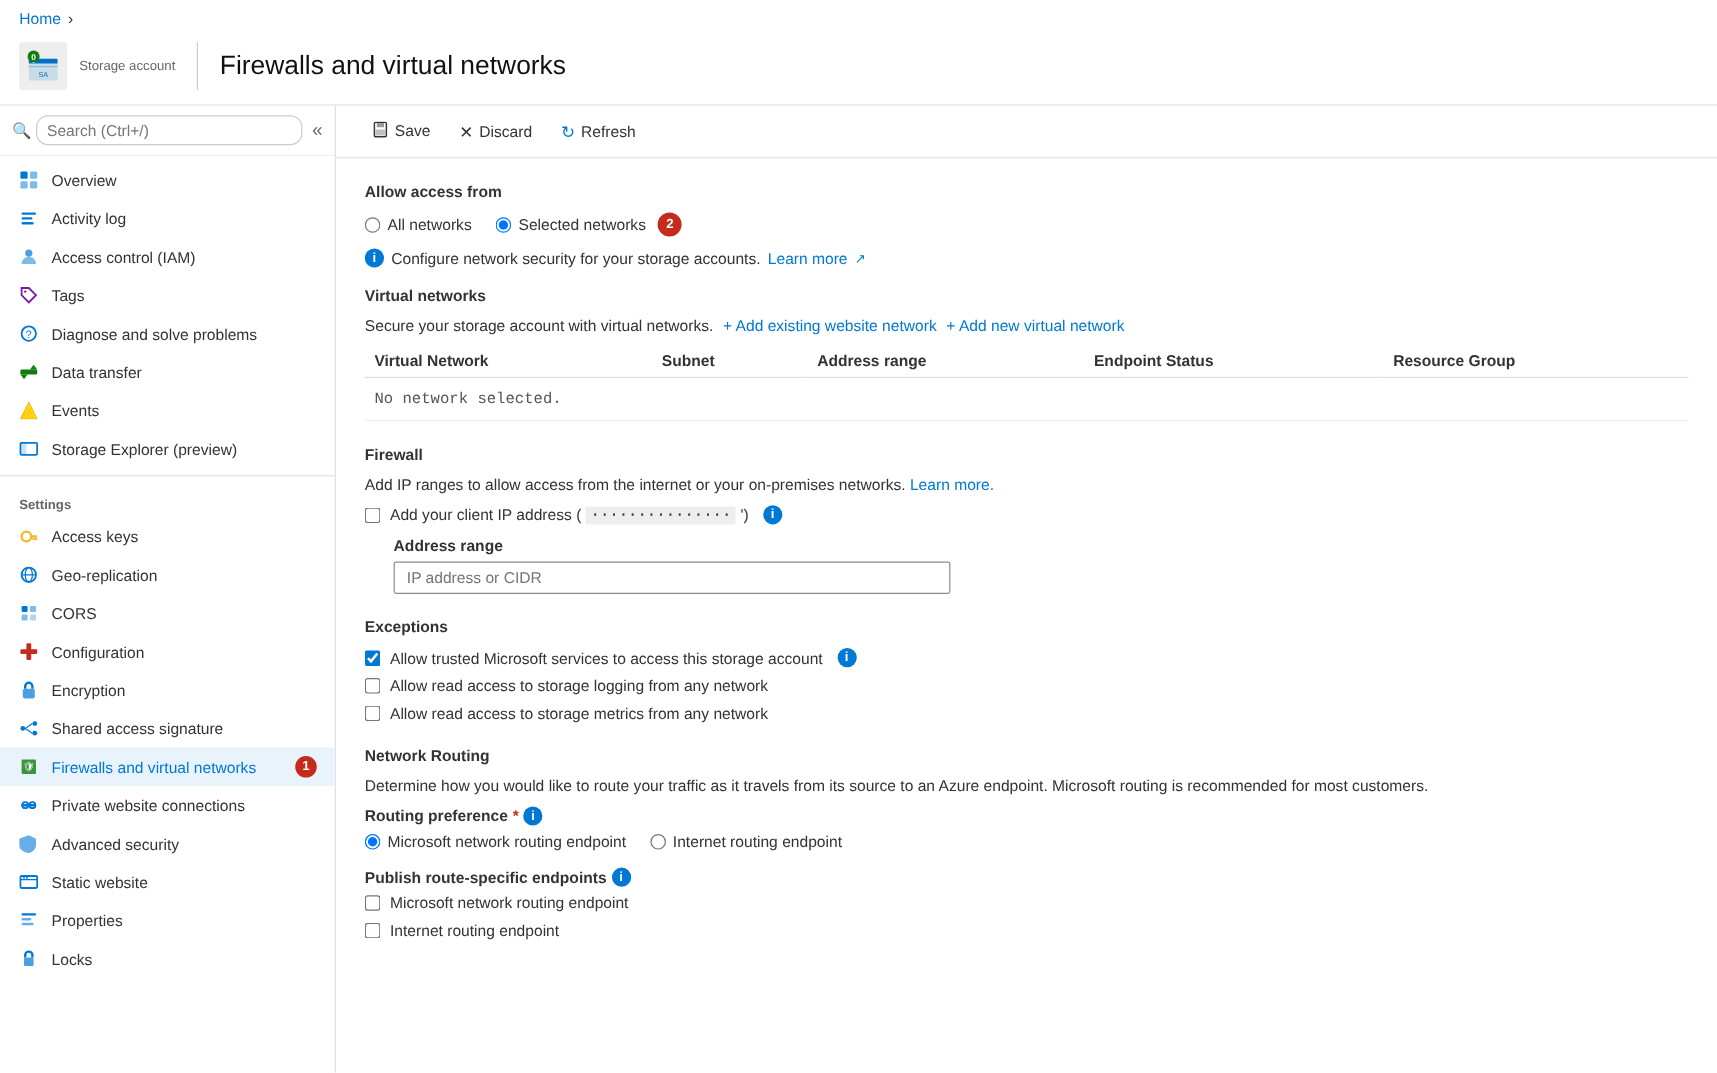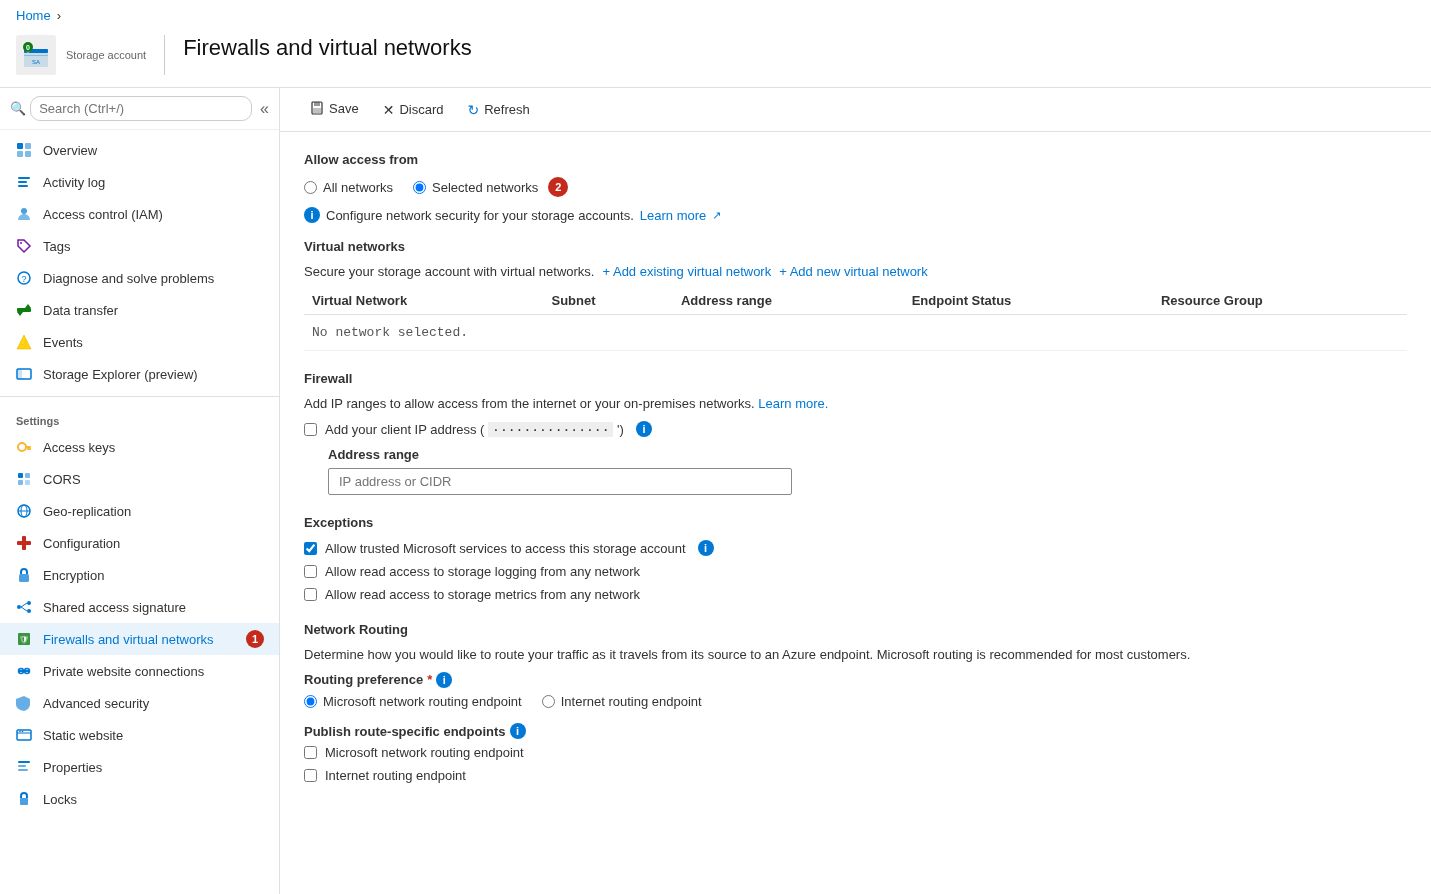--- a/index.html
+++ b/index.html
@@ -4,21 +4,21 @@
   <style>
     * { box-sizing: border-box; margin: 0; padding: 0; }
     body { font-family: 'Segoe UI', sans-serif; font-size: 13px; color: #333; background: #fff; display: flex; flex-direction: column; height: 100vh; overflow: hidden; }
 
     
     .breadcrumb { display: flex; align-items: center; padding: 8px 16px; font-size: 13px; color: #0078d4; gap: 6px; }
     .breadcrumb span { color: #333; }
     .breadcrumb a { color: #0078d4; text-decoration: none; }
 
     
-    .page-header { display: flex; padding: 4px 4px 12px 16px; gap: 12px; border-bottom: 1px solid #e0e0e0; }
+    .page-header { display: flex; align-items: center; padding: 4px 4px 12px 16px; gap: 12px; border-bottom: 1px solid #e0e0e0; }
     .storage-icon { width: 40px; height: 40px; background: #eee; border-radius: 2px; display: flex; align-items: center; justify-content: center; }
     .page-title { font-size: 22px; font-weight: 300; color: #111; }
 
     
     .main-layout { display: flex; flex: 1; overflow: hidden; }
 
     
     .sidebar { width: 280px; border-right: 1px solid #e0e0e0; display: flex; flex-direction: column; overflow-y: auto; background: #fff; }
     .sidebar-collapse-btn { background: none; border: none; cursor: pointer; color: #666; font-size: 14px; margin-left: 4px; }
 
@@ -218,37 +218,37 @@
               <rect x="9" y="7" width="6" height="2" fill="#f7b731" rx="1"></rect>
               <rect x="13" y="9" width="2" height="2" fill="#f7b731" rx="0.5"></rect>
               <rect x="11" y="9" width="2" height="2" fill="#f7b731" rx="0.5"></rect>
             </svg>
         </div>
         <span>Access keys</span>
       </div>
       <div class="nav-item">
         <div class="nav-icon">
           <svg width="16" height="16" viewBox="0 0 16 16">
+              <circle cx="8" cy="8" r="6" fill="none" stroke="#0078d4" stroke-width="1.5"></circle>
+              <ellipse cx="8" cy="8" rx="3" ry="6" fill="none" stroke="#0078d4" stroke-width="1"></ellipse>
+              <line x1="2" y1="8" x2="14" y2="8" stroke="#0078d4" stroke-width="1"></line>
+            </svg>
+        </div>
+        <span>Geo-replication</span>
+      </div>
+      <div class="nav-item">
+        <div class="nav-icon">
+          <svg width="16" height="16" viewBox="0 0 16 16">
               <rect x="2" y="2" width="5" height="5" fill="#0078d4" rx="1"></rect>
               <rect x="9" y="2" width="5" height="5" fill="#0078d4" opacity="0.5" rx="1"></rect>
               <rect x="2" y="9" width="5" height="5" fill="#0078d4" opacity="0.5" rx="1"></rect>
               <rect x="9" y="9" width="5" height="5" fill="#0078d4" opacity="0.3" rx="1"></rect>
             </svg>
         </div>
         <span>CORS</span>
-      </div>
-      <div class="nav-item">
-        <div class="nav-icon">
-          <svg width="16" height="16" viewBox="0 0 16 16">
-              <circle cx="8" cy="8" r="6" fill="none" stroke="#0078d4" stroke-width="1.5"></circle>
-              <ellipse cx="8" cy="8" rx="3" ry="6" fill="none" stroke="#0078d4" stroke-width="1"></ellipse>
-              <line x1="2" y1="8" x2="14" y2="8" stroke="#0078d4" stroke-width="1"></line>
-            </svg>
-        </div>
-        <span>Geo-replication</span>
       </div>
       <div class="nav-item">
         <div class="nav-icon">
           <svg width="16" height="16" viewBox="0 0 16 16">
               <rect x="6" y="1" width="4" height="14" fill="#c42b1c" rx="1"></rect>
               <rect x="1" y="6" width="14" height="4" fill="#c42b1c" rx="1"></rect>
             </svg>
         </div>
         <span>Configuration</span>
       </div>
@@ -377,21 +377,21 @@
           <span>Configure network security for your storage accounts.</span>
           <a href="#" class="link">Learn more</a>
           <span style="color:#0078d4;font-size:11px;">↗</span>
         </div>
       </div>
 
       <div class="vn-section">
         <div class="section-title">Virtual networks</div>
         <div class="vn-actions">
           <span>Secure your storage account with virtual networks.</span>
-          <a href="#" class="link">+ Add existing virtual network</a>
+          <a href="#" class="link">+ Add existing website network</a>
           <a href="#" class="link">+ Add new virtual network</a>
         </div>
         <table class="vn-table">
           <thead>
             <tr>
               <th>Virtual Network</th>
               <th>Subnet</th>
               <th>Address range</th>
               <th>Endpoint Status</th>
               <th>Resource Group</th>

